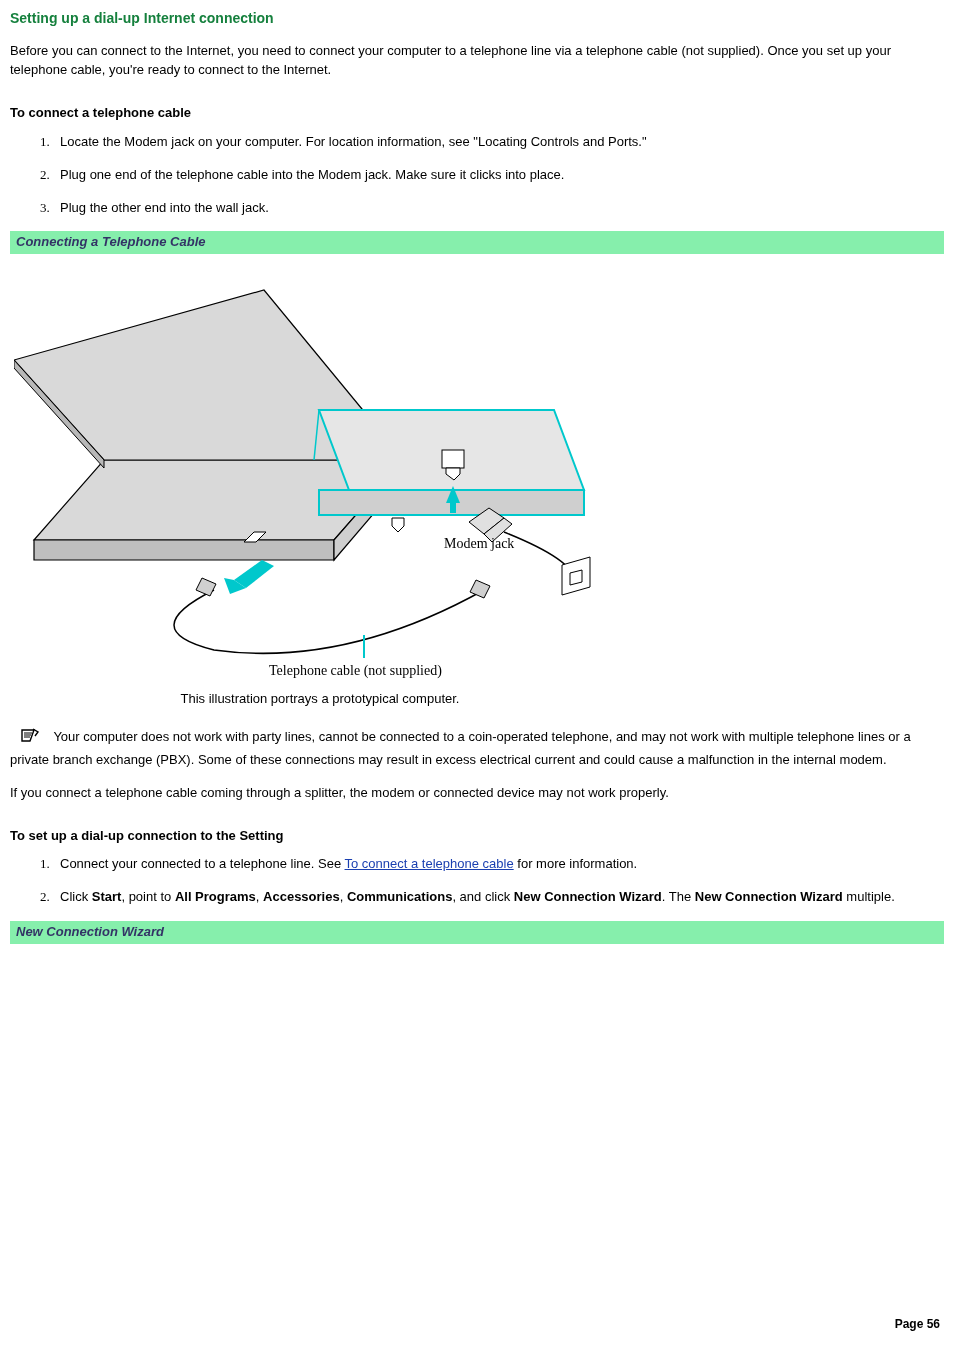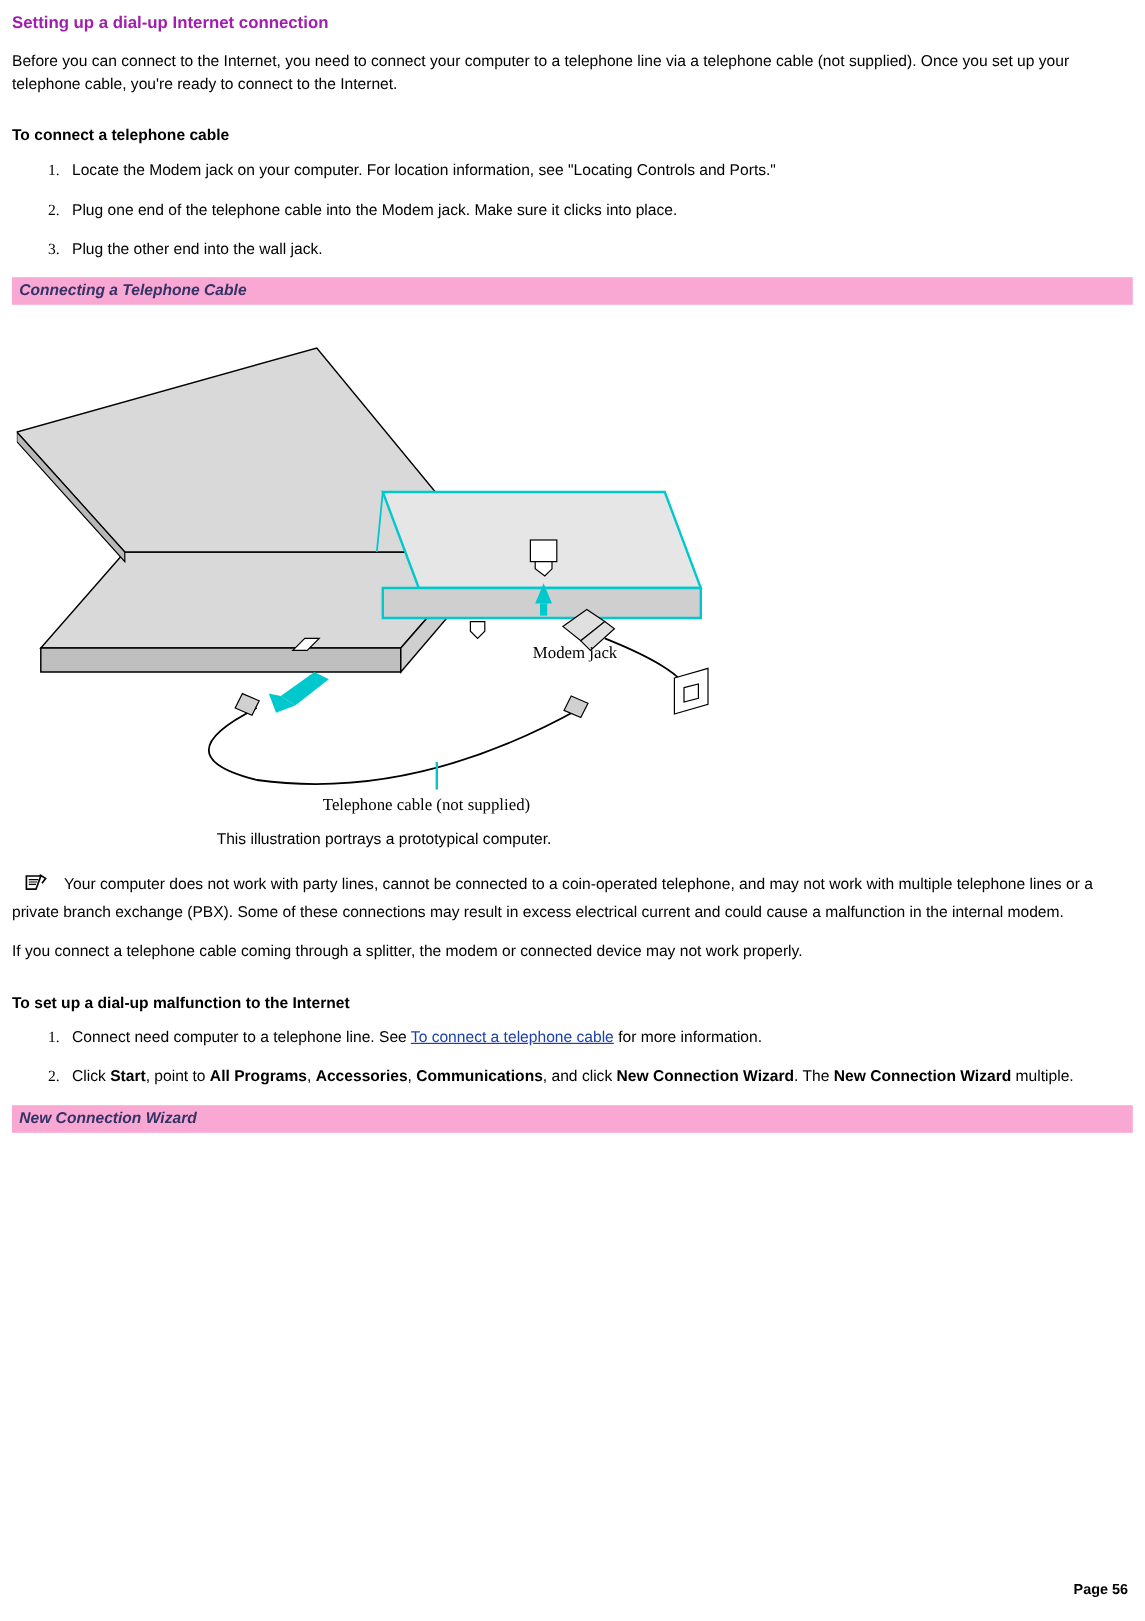--- a/index.html
+++ b/index.html
@@ -5,21 +5,21 @@
   body {
     font-family: Verdana, Geneva, sans-serif;
     font-size: 13px;
     color: #000;
     margin: 0;
     padding: 8px 10px 10px 10px;
     width: 934px;
     line-height: 1.45;
   }
   h2.section-title {
-    color: #a21caf;
+    color: #15803d;
     font-size: 14px;
     font-weight: bold;
     margin: 0 0 14px 0;
   }
   p { margin: 0 0 14px 0; }
   .sub-head {
     font-weight: bold;
     margin: 24px 0 10px 0;
     font-size: 13px;
   }
@@ -34,21 +34,21 @@
     position: relative;
   }
   ol.numbered li .num {
     position: absolute;
     left: 30px;
     top: 0;
     font-family: "Times New Roman", serif;
     font-size: 13px;
   }
   .band {
-    background: #f9a8d4;
+    background: #86efac;
     font-style: italic;
     font-weight: bold;
     color: #333366;
     padding: 2px 6px;
     font-size: 13px;
     margin: 4px 0 0 0;
   }
   .figure-box {
     width: 600px;
     margin: 6px 0 0 4px;
@@ -176,27 +176,27 @@
       <path d="M2 3 L14 3 L10 14 L2 14 Z" fill="none" stroke="#000" stroke-width="1.4"></path>
       <path d="M4 6 L12 6 M4 8 L11 8 M4 10 L10 10" stroke="#000" stroke-width="1"></path>
       <path d="M13 2 L18 5 L15 9" fill="none" stroke="#000" stroke-width="1.4"></path>
     </svg>
   </span>
   <span>Your computer does not work with party lines, cannot be connected to a coin-operated telephone, and may not work with multiple telephone lines or a private branch exchange (PBX). Some of these connections may result in excess electrical current and could cause a malfunction in the internal modem.</span>
 </div>
 
 <p>If you connect a telephone cable coming through a splitter, the modem or connected device may not work properly.</p>
 
-<div class="sub-head">To set up a dial-up malfunction to the Internet</div>
+<div class="sub-head">To set up a dial-up connection to the Setting</div>
 
 <ol class="numbered">
   <li>
     <span class="num">1.</span>
     <span>
-      <span>Connect need computer to a telephone line. See </span><a href="#" class="link">To connect a telephone cable</a><span> for more information.</span>
+      <span>Connect your connected to a telephone line. See </span><a href="#" class="link">To connect a telephone cable</a><span> for more information.</span>
     </span>
   </li>
   <li>
     <span class="num">2.</span>
     <span>
       <span>Click </span><span class="bold">Start</span><span>, point to </span><span class="bold">All Programs</span><span>, </span><span class="bold">Accessories</span><span>, </span><span class="bold">Communications</span><span>, and click </span><span class="bold">New Connection Wizard</span><span>. The </span><span class="bold">New Connection Wizard</span><span> multiple.</span>
     </span>
   </li>
 </ol>
 

